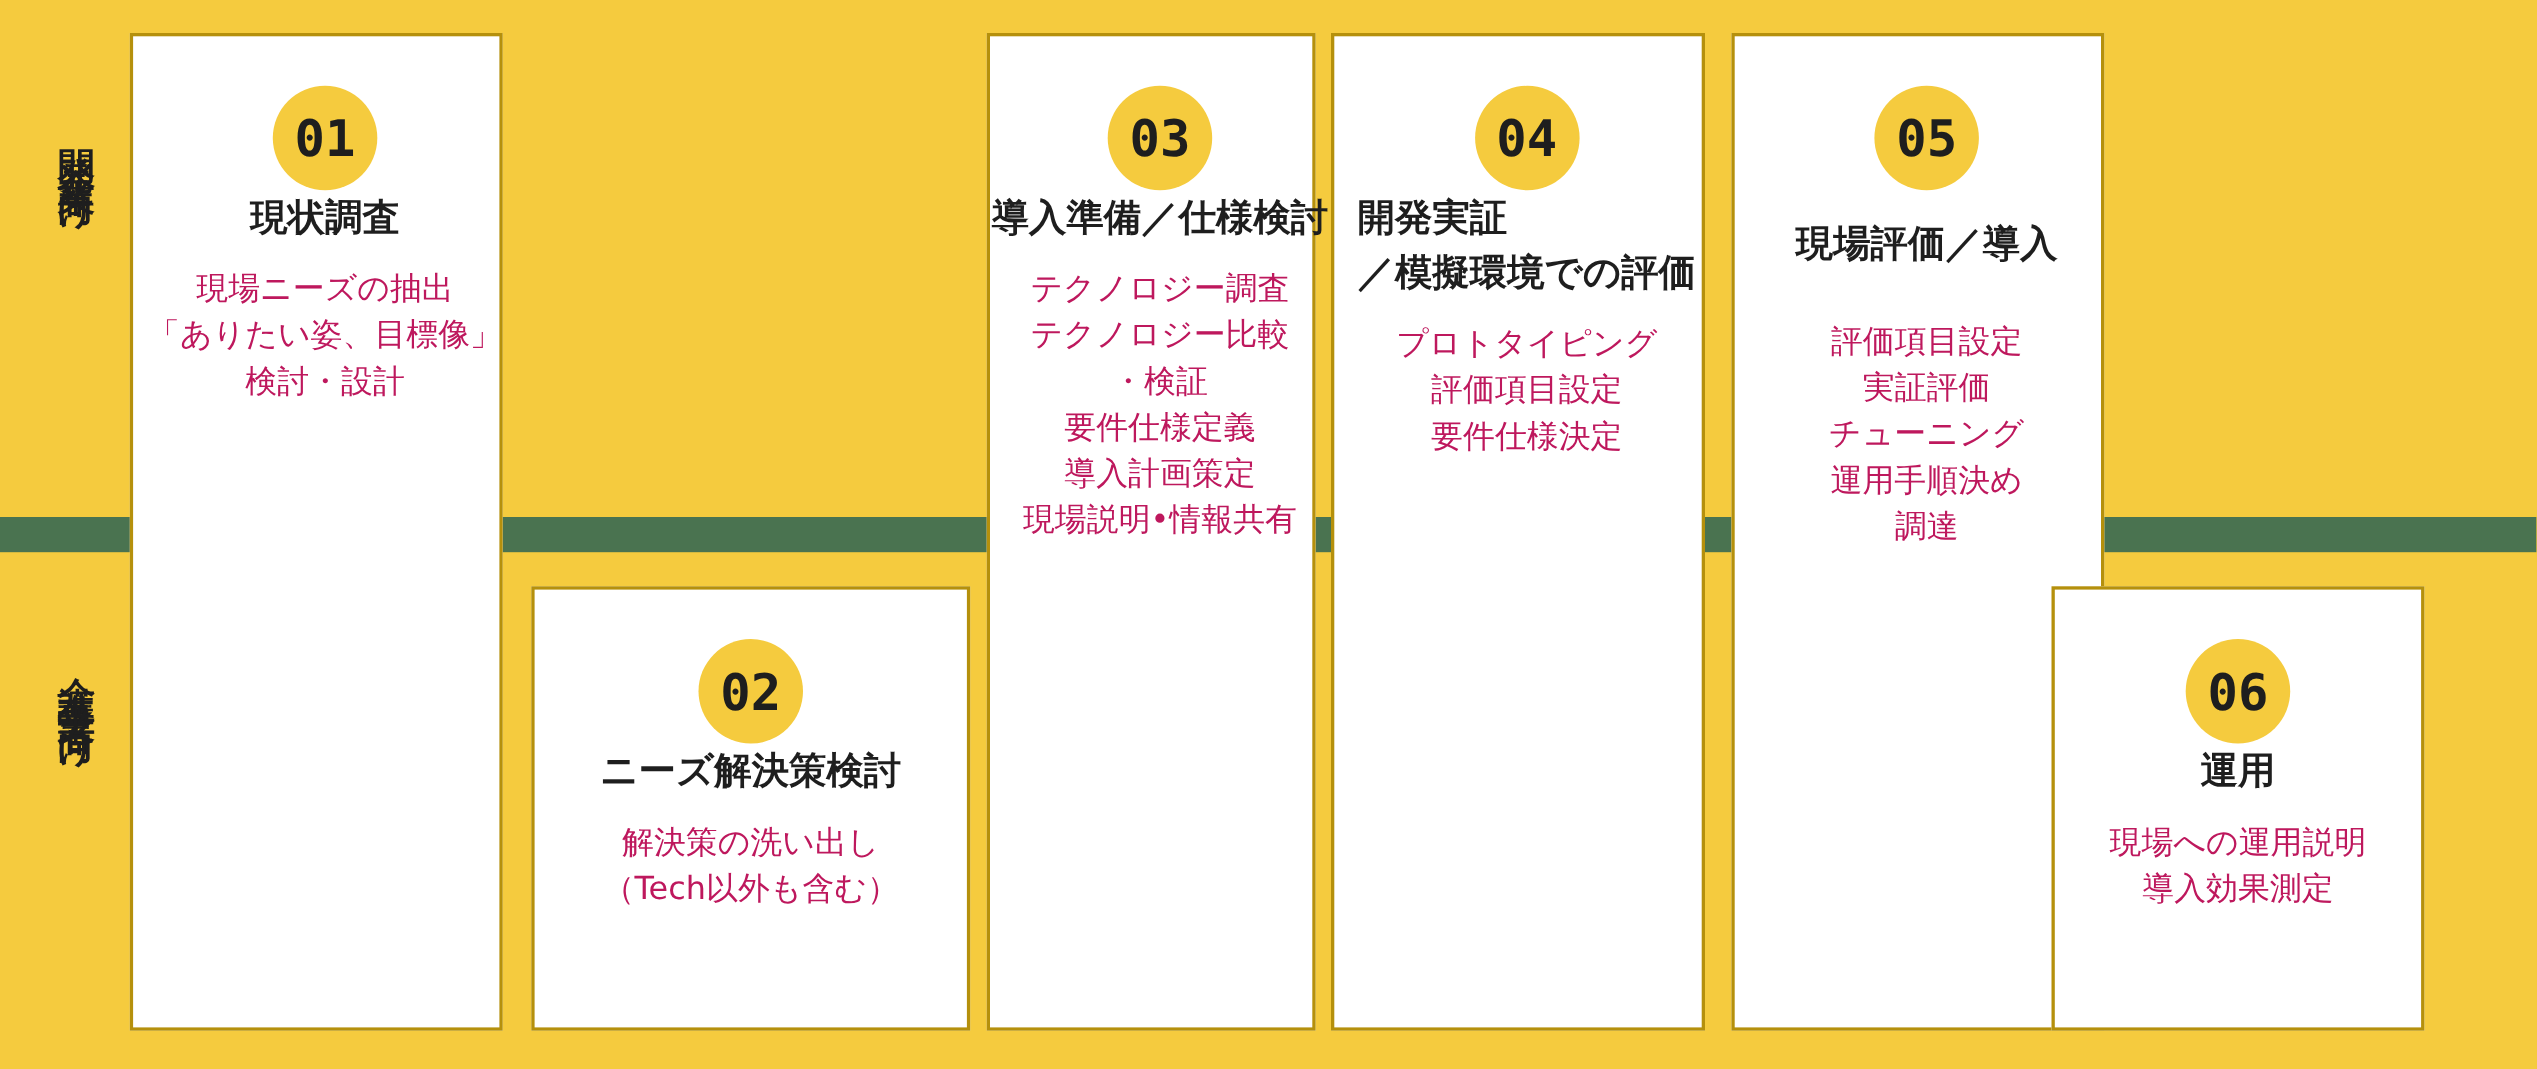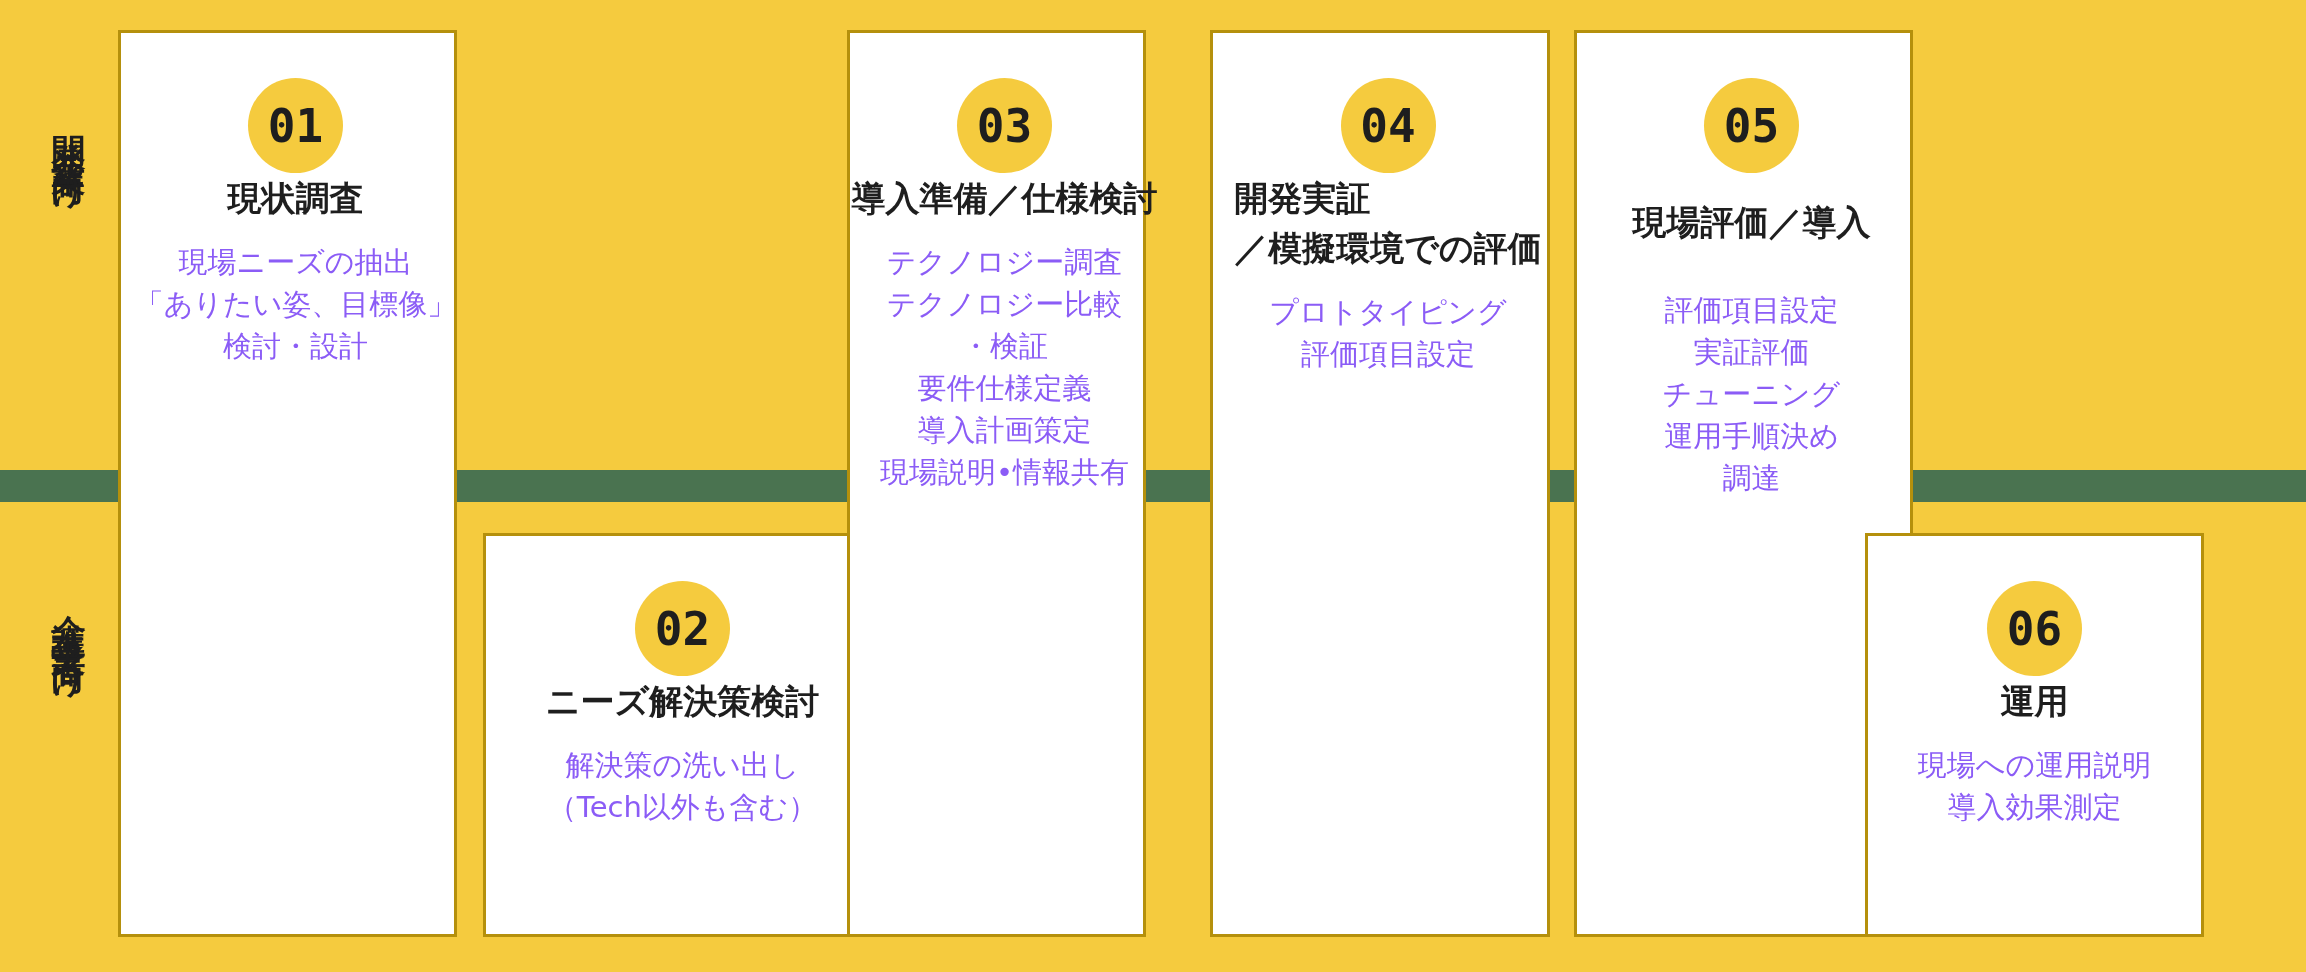--- a/index.html
+++ b/index.html
@@ -45,21 +45,21 @@
     z-index: 1;
     display: flex;
     flex-direction: column;
     align-items: center;
     padding-top: 45px;
   }
   .card.tall  { top: 30px;  height: 907px; padding-left: 16px; }
   .card.short { top: 533px; height: 404px; }
   .card.c1 { left: 118px;  width: 339px; }
   .card.c2 { left: 483px;  width: 399px; }
-  .card.c3 { left: 847px;  width: 299px; }
+  .card.c3 { left: 897px;  width: 299px; }
   .card.c4 { left: 1210px; width: 340px; }
   .card.c5 { left: 1574px; width: 339px; gap: 24px; }
   .card.c6 { left: 1865px; width: 339px; }
   .num-circle {
     width: 95px;
     height: 95px;
     border-radius: 50%;
     background: #F5CB3E;
     display: flex;
     align-items: center;
@@ -77,21 +77,21 @@
   }
   .title-line {
     font-size: 34px;
     font-weight: 700;
     line-height: 50px;
     white-space: nowrap;
   }
   .card-body {
     margin-top: 18px;
     text-align: center;
-    color: #8b5cf6;
+    color: #be185d;
   }
   .body-line {
     font-size: 29px;
     font-weight: 500;
     line-height: 42px;
     white-space: nowrap;
   }
 </style>
 </head>
 <body>
@@ -151,20 +151,21 @@
     <div class="num-circle">
       <span class="num">04</span>
     </div>
     <div class="card-title">
         <div class="title-line">開発実証</div>
         <div class="title-line">／模擬環境での評価</div>
       </div>
     <div class="card-body">
         <div class="body-line">プロトタイピング</div>
         <div class="body-line">評価項目設定</div>
+        <div class="body-line">要件仕様決定</div>
       </div>
   </div>
 
   <div class="card tall c5">
     <div class="num-circle">
       <span class="num">05</span>
     </div>
     <div class="card-title">
         <div class="title-line">現場評価／導入</div>
       </div>

